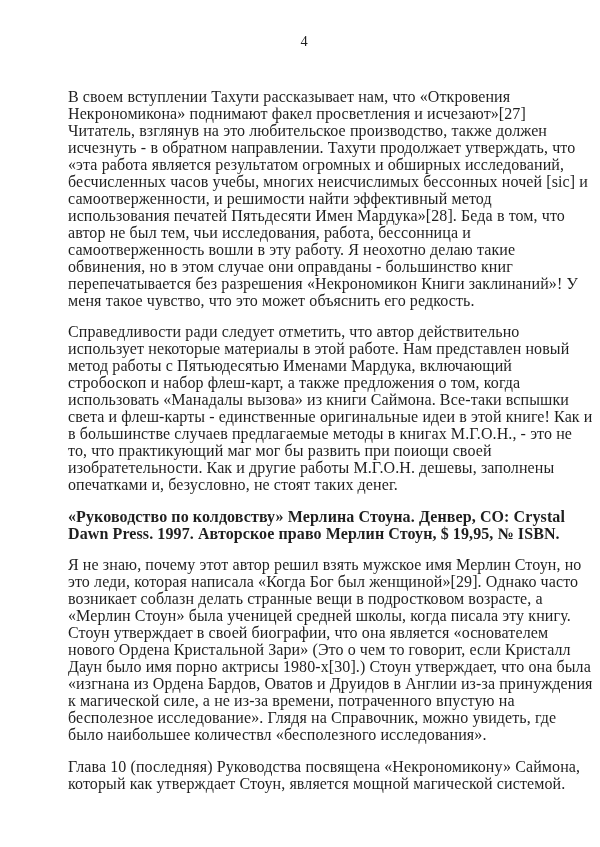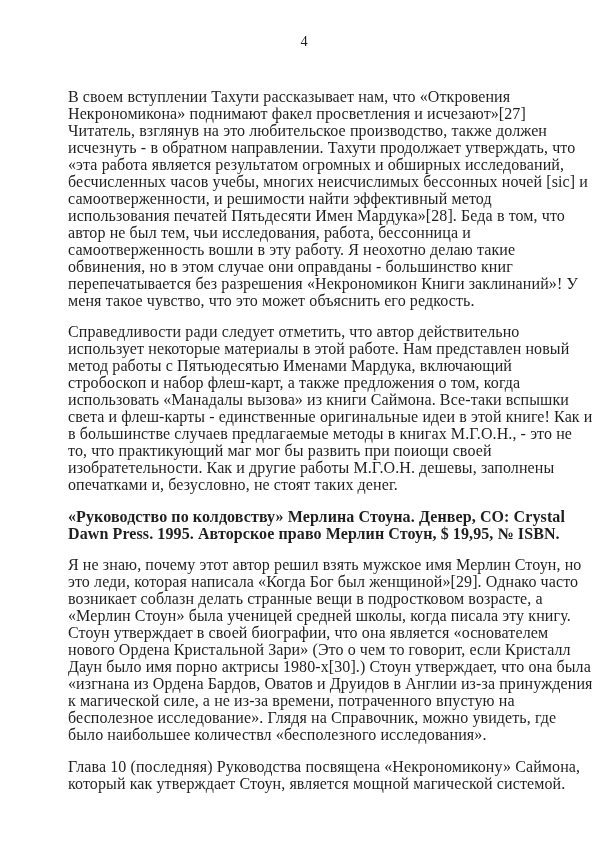--- a/index.html
+++ b/index.html
@@ -68,21 +68,21 @@
 метод работы с Пятьюдесятью Именами Мардука, включающий
 стробоскоп и набор флеш-карт, а также предложения о том, когда
 использовать «Манадалы вызова» из книги Саймона. Все-таки вспышки
 света и флеш-карты - единственные оригинальные идеи в этой книге! Как и
 в большинстве случаев предлагаемые методы в книгах М.Г.О.Н., - это не
 то, что практикующий маг мог бы развить при поиощи своей
 изобратетельности. Как и другие работы М.Г.О.Н. дешевы, заполнены
 опечатками и, безусловно, не стоят таких денег.</p>
 
     <p class="para bold">«Руководство по колдовству» Мерлина Стоуна. Денвер, CO: Crystal
-Dawn Press. 1995. Авторское право Мерлин Стоун, $ 19,95, № ISBN.</p>
+Dawn Press. 1997. Авторское право Мерлин Стоун, $ 19,95, № ISBN.</p>
 
     <p class="para">Я не знаю, почему этот автор решил взять мужское имя Мерлин Стоун, но
 это леди, которая написала «Когда Бог был женщиной»[29]. Однако часто
 возникает соблазн делать странные вещи в подростковом возрасте, а
 «Мерлин Стоун» была ученицей средней школы, когда писала эту книгу.
 Стоун утверждает в своей биографии, что она является «основателем
 нового Ордена Кристальной Зари» (Это о чем то говорит, если Кристалл
 Даун было имя порно актрисы 1980-х[30].) Стоун утверждает, что она была
 «изгнана из Ордена Бардов, Оватов и Друидов в Англии из-за принуждения
 к магической силе, а не из-за времени, потраченного впустую на

